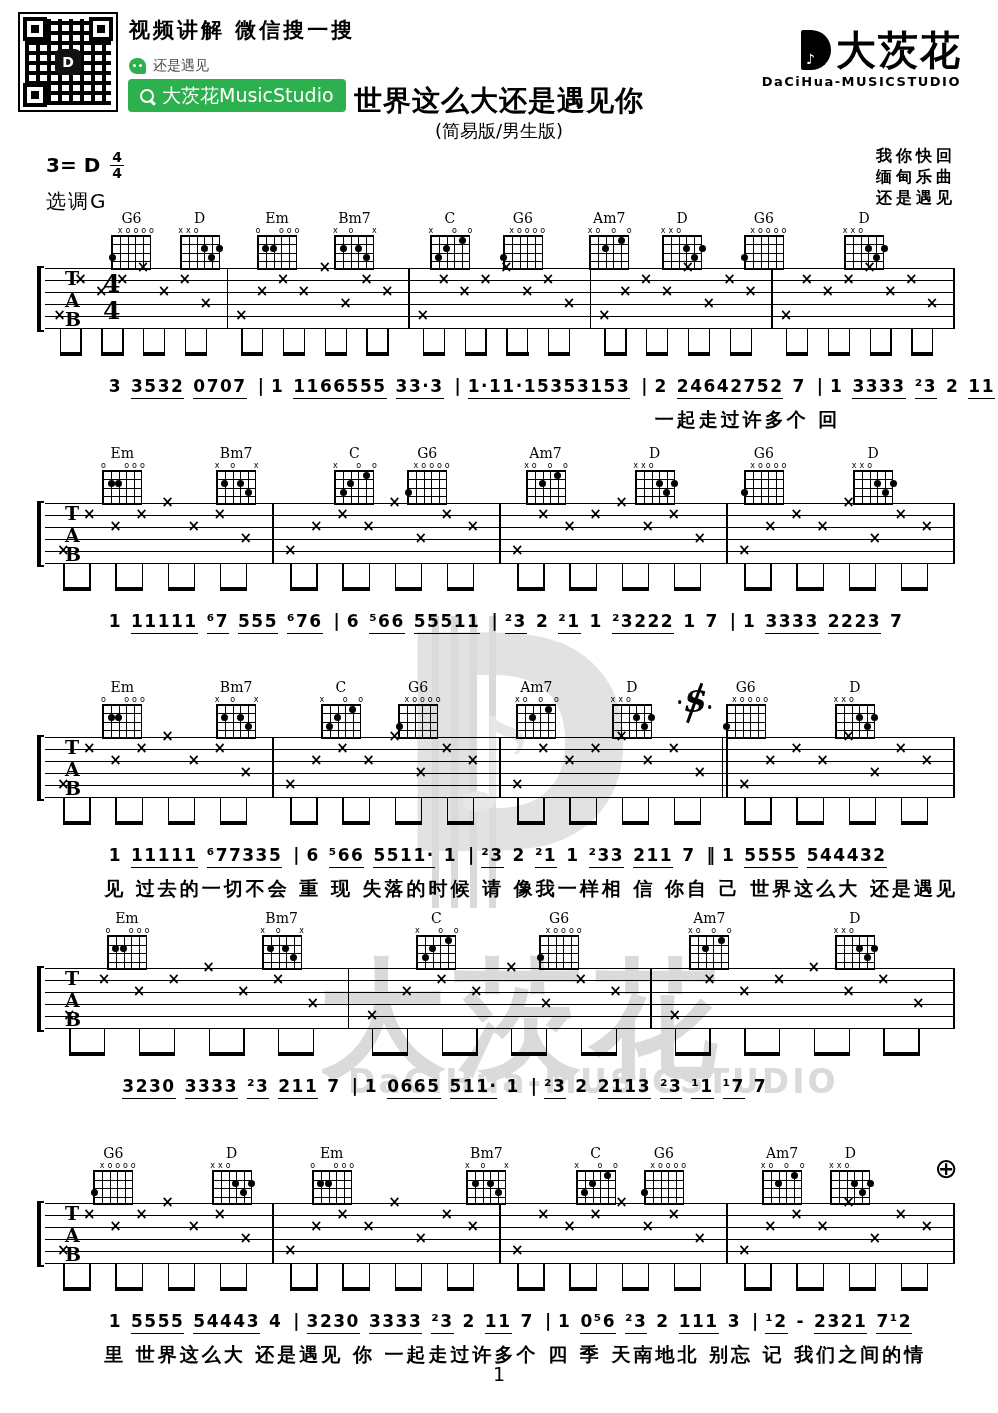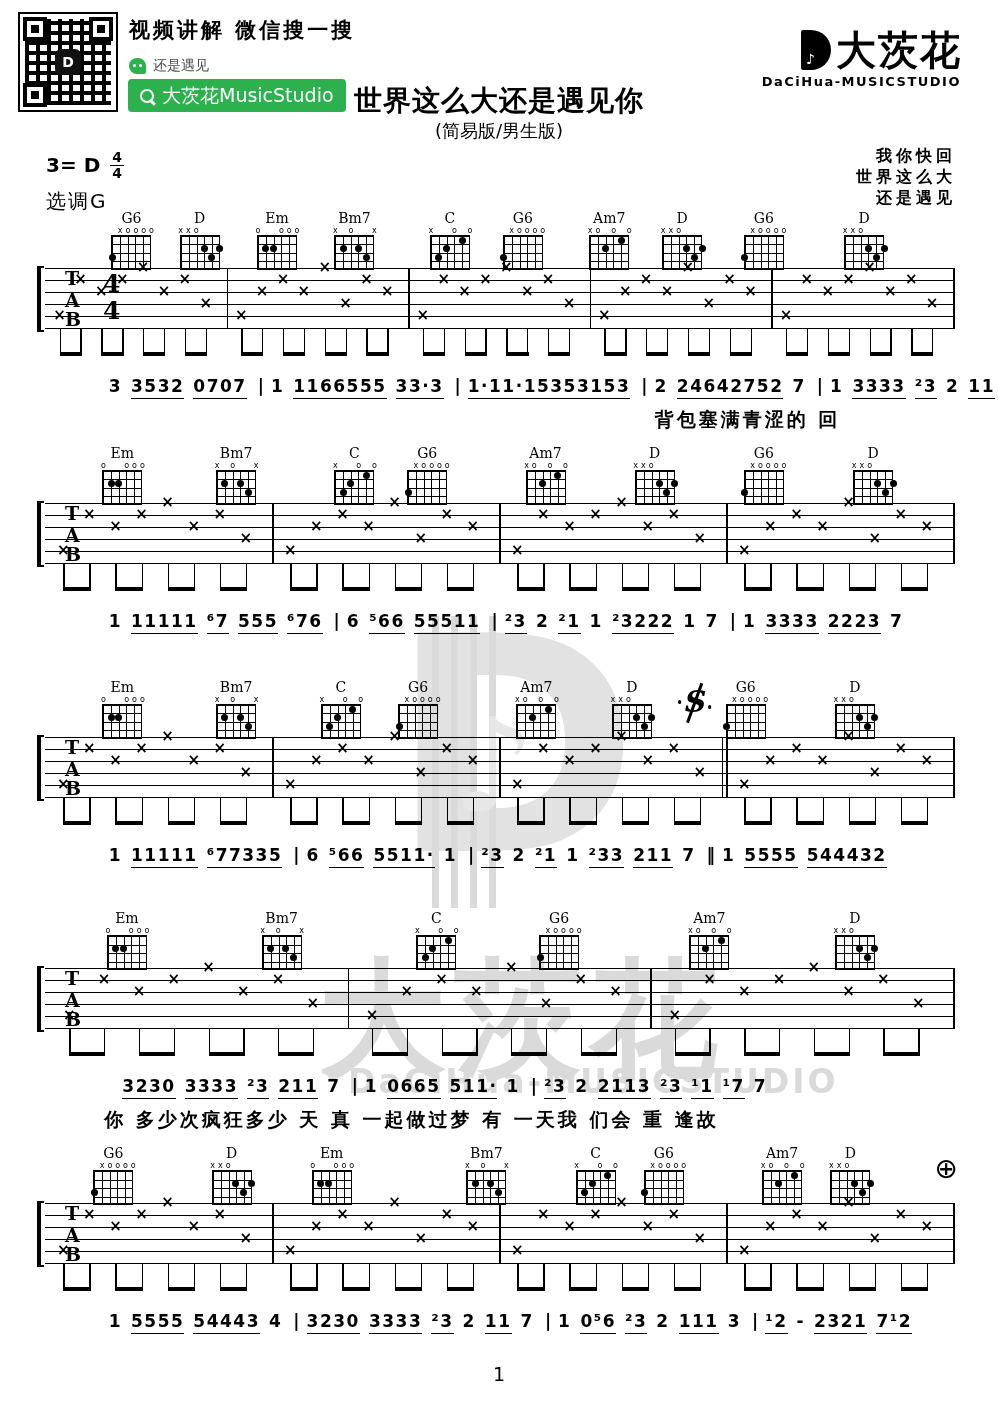--- a/index.html
+++ b/index.html
@@ -111,21 +111,21 @@
 </div>
 <div class="hdr title">世界这么大还是遇见你</div>
 <div class="hdr subtitle">(简易版/男生版)</div>
 <div class="hdr logo">
   <span class="logo-d"></span>
   <span class="logo-big">大茨花</span>
 </div>
 <div class="hdr logo-sub abs">DaCiHua-MUSICSTUDIO</div>
 <div class="hdr credits">
   <div>我你快回</div>
-  <div>世界这么大</div>
+  <div>缅甸乐曲</div>
   <div>还是遇见</div>
 </div>
 <div class="hdr keyinfo">
   <span>3= D</span>
   <span class="frac">
     <span class="ft">4</span>
     <span>4</span>
   </span>
 </div>
 <div class="hdr tuning">选调G</div>
@@ -348,21 +348,21 @@
         <div class="cgrid">
           <div class="cm" style="left: 0px;">x</div>
           <div class="cm" style="left: 7.8px;">x</div>
           <div class="cm" style="left: 15.6px;">o</div>
           <div class="cdot" style="left: 19.9px; top: 9.25px;"></div>
           <div class="cdot" style="left: 35.5px; top: 9.25px;"></div>
           <div class="cdot" style="left: 27.7px; top: 17.75px;"></div>
         </div>
       </div>
       <div class="melody" style="padding-left: 7%;"><span class="tk">3</span><span class="tk grp">3532</span><span class="tk grp">0707</span><span class="mel-bar">|</span><span class="tk">1</span><span class="tk grp">1166555</span><span class="tk grp">33·3</span><span class="mel-bar">|</span><span class="tk grp">1·11·15353153</span><span class="mel-bar">|</span><span class="tk">2</span><span class="tk grp">24642752</span><span class="tk">7</span><span class="mel-bar">|</span><span class="tk">1</span><span class="tk grp">3333</span><span class="tk grp">²3</span><span class="tk">2</span><span class="tk grp">11</span></div>
-      <div class="lyrics" style="padding-left: 67%;">背包塞满青涩的 回</div>
+      <div class="lyrics" style="padding-left: 67%;">一起走过许多个 回</div>
     </div>
     <div class="system" style="top: 503px;">
       <div class="bracket"></div>
       <div class="staff">
         <div class="tab-letter" style="left: 20px; top: 1px;">T</div>
         <div class="tab-letter" style="left: 20px; top: 23px;">A</div>
         <div class="tab-letter" style="left: 20px; top: 42px;">B</div>
         <div class="mbar" style="left: 25%;"></div>
         <div class="mbar" style="left: 50%;"></div>
         <div class="mbar" style="left: 75%;"></div>
@@ -711,20 +711,21 @@
           <div class="cm" style="left: 0px;">x</div>
           <div class="cm" style="left: 7.8px;">x</div>
           <div class="cm" style="left: 15.6px;">o</div>
           <div class="cdot" style="left: 19.9px; top: 9.25px;"></div>
           <div class="cdot" style="left: 35.5px; top: 9.25px;"></div>
           <div class="cdot" style="left: 27.7px; top: 17.75px;"></div>
         </div>
       </div>
       <div class="segno" style="left: 71.5%;">S</div>
       <div class="melody" style="padding-left: 7%;"><span class="tk">1</span><span class="tk grp">11111</span><span class="tk grp">⁶77335</span><span class="mel-bar">|</span><span class="tk">6</span><span class="tk grp">⁵66</span><span class="tk grp">5511·</span><span class="tk">1</span><span class="mel-bar">|</span><span class="tk grp">²3</span><span class="tk">2</span><span class="tk grp">²1</span><span class="tk">1</span><span class="tk grp">²33</span><span class="tk grp">211</span><span class="tk">7</span><span class="mel-bar">‖</span><span class="tk">1</span><span class="tk grp">5555</span><span class="tk grp">544432</span></div>
+      <div class="lyrics" style="padding-left: 6.5%;">见 过去的一切不会 重 现 失落的时候 请 像我一样相 信 你自 己 世界这么大 还是遇见</div>
     </div>
     <div class="system" style="top: 968px;">
       <div class="bracket"></div>
       <div class="staff">
         <div class="tab-letter" style="left: 20px; top: 1px;">T</div>
         <div class="tab-letter" style="left: 20px; top: 23px;">A</div>
         <div class="tab-letter" style="left: 20px; top: 42px;">B</div>
         <div class="mbar" style="left: 33.3333%;"></div>
         <div class="mbar" style="left: 66.6667%;"></div>
         <div class="xm" style="left: 2.68199%; top: 48px;">×</div>
@@ -848,21 +849,20 @@
         <div class="cgrid">
           <div class="cm" style="left: 0px;">x</div>
           <div class="cm" style="left: 7.8px;">x</div>
           <div class="cm" style="left: 15.6px;">o</div>
           <div class="cdot" style="left: 19.9px; top: 9.25px;"></div>
           <div class="cdot" style="left: 35.5px; top: 9.25px;"></div>
           <div class="cdot" style="left: 27.7px; top: 17.75px;"></div>
         </div>
       </div>
       <div class="melody" style="padding-left: 8.5%;"><span class="tk grp">3230</span><span class="tk grp">3333</span><span class="tk grp">²3</span><span class="tk grp">211</span><span class="tk">7</span><span class="mel-bar">|</span><span class="tk">1</span><span class="tk grp">0665</span><span class="tk grp">511·</span><span class="tk">1</span><span class="mel-bar">|</span><span class="tk grp">²3</span><span class="tk">2</span><span class="tk grp">2113</span><span class="tk grp">²3</span><span class="tk grp">¹1</span><span class="tk grp">¹7</span><span class="tk">7</span></div>
-      <div class="lyrics" style="padding-left: 6.5%;">你 多少次疯狂多少 天 真 一起做过梦 有 一天我 们会 重 逢故</div>
     </div>
     <div class="system" style="top: 1203px;">
       <div class="bracket"></div>
       <div class="staff">
         <div class="tab-letter" style="left: 20px; top: 1px;">T</div>
         <div class="tab-letter" style="left: 20px; top: 23px;">A</div>
         <div class="tab-letter" style="left: 20px; top: 42px;">B</div>
         <div class="mbar" style="left: 25%;"></div>
         <div class="mbar" style="left: 50%;"></div>
         <div class="mbar" style="left: 75%;"></div>
@@ -1030,16 +1030,17 @@
           <div class="cm" style="left: 0px;">x</div>
           <div class="cm" style="left: 7.8px;">x</div>
           <div class="cm" style="left: 15.6px;">o</div>
           <div class="cdot" style="left: 19.9px; top: 9.25px;"></div>
           <div class="cdot" style="left: 35.5px; top: 9.25px;"></div>
           <div class="cdot" style="left: 27.7px; top: 17.75px;"></div>
         </div>
       </div>
       <div class="coda" style="left: 99%;">⊕</div>
       <div class="melody" style="padding-left: 7%;"><span class="tk">1</span><span class="tk grp">5555</span><span class="tk grp">54443</span><span class="tk">4</span><span class="mel-bar">|</span><span class="tk grp">3230</span><span class="tk grp">3333</span><span class="tk grp">²3</span><span class="tk">2</span><span class="tk grp">11</span><span class="tk">7</span><span class="mel-bar">|</span><span class="tk">1</span><span class="tk grp">0⁵6</span><span class="tk grp">²3</span><span class="tk">2</span><span class="tk grp">111</span><span class="tk">3</span><span class="mel-bar">|</span><span class="tk grp">¹2</span><span class="tk">-</span><span class="tk grp">2321</span><span class="tk grp">7¹2</span></div>
+      <div class="lyrics" style="padding-left: 6.5%;">里 世界这么大 还是遇见 你 一起走过许多个 四 季 天南地北 别忘 记 我们之间的情</div>
     </div>
   </div>
 
 <div class="pageno">1</div>
 
 </body></html>

